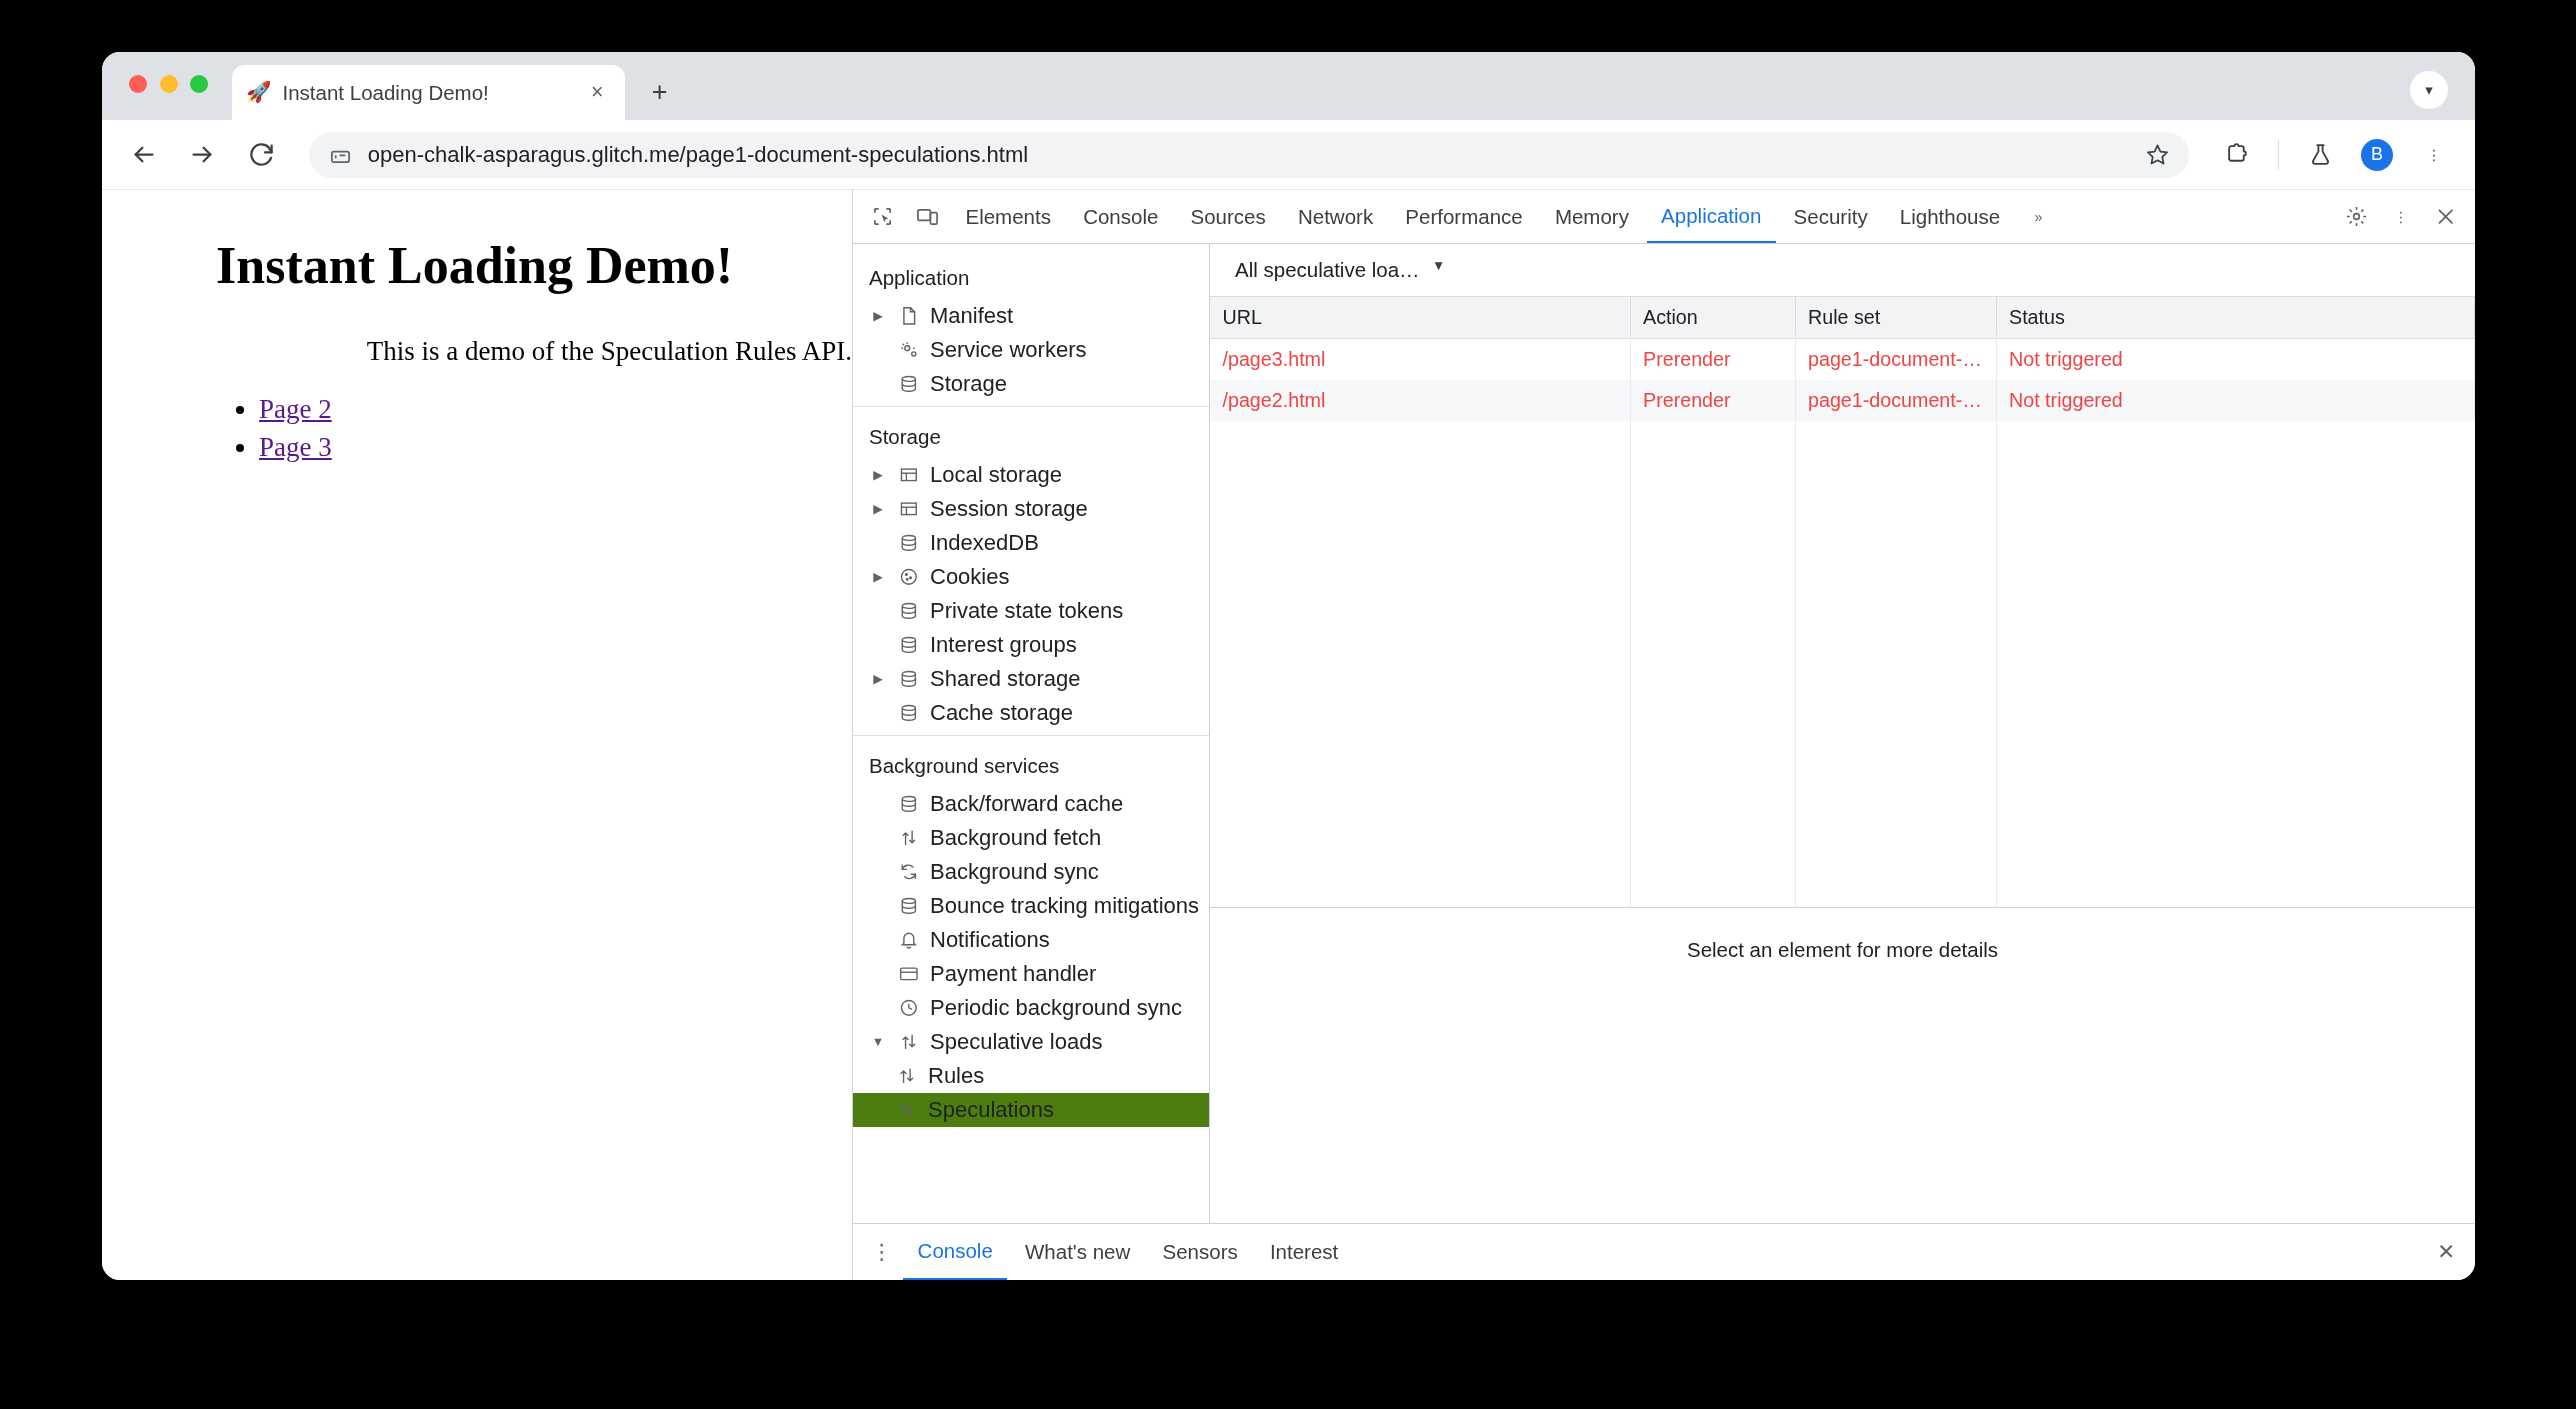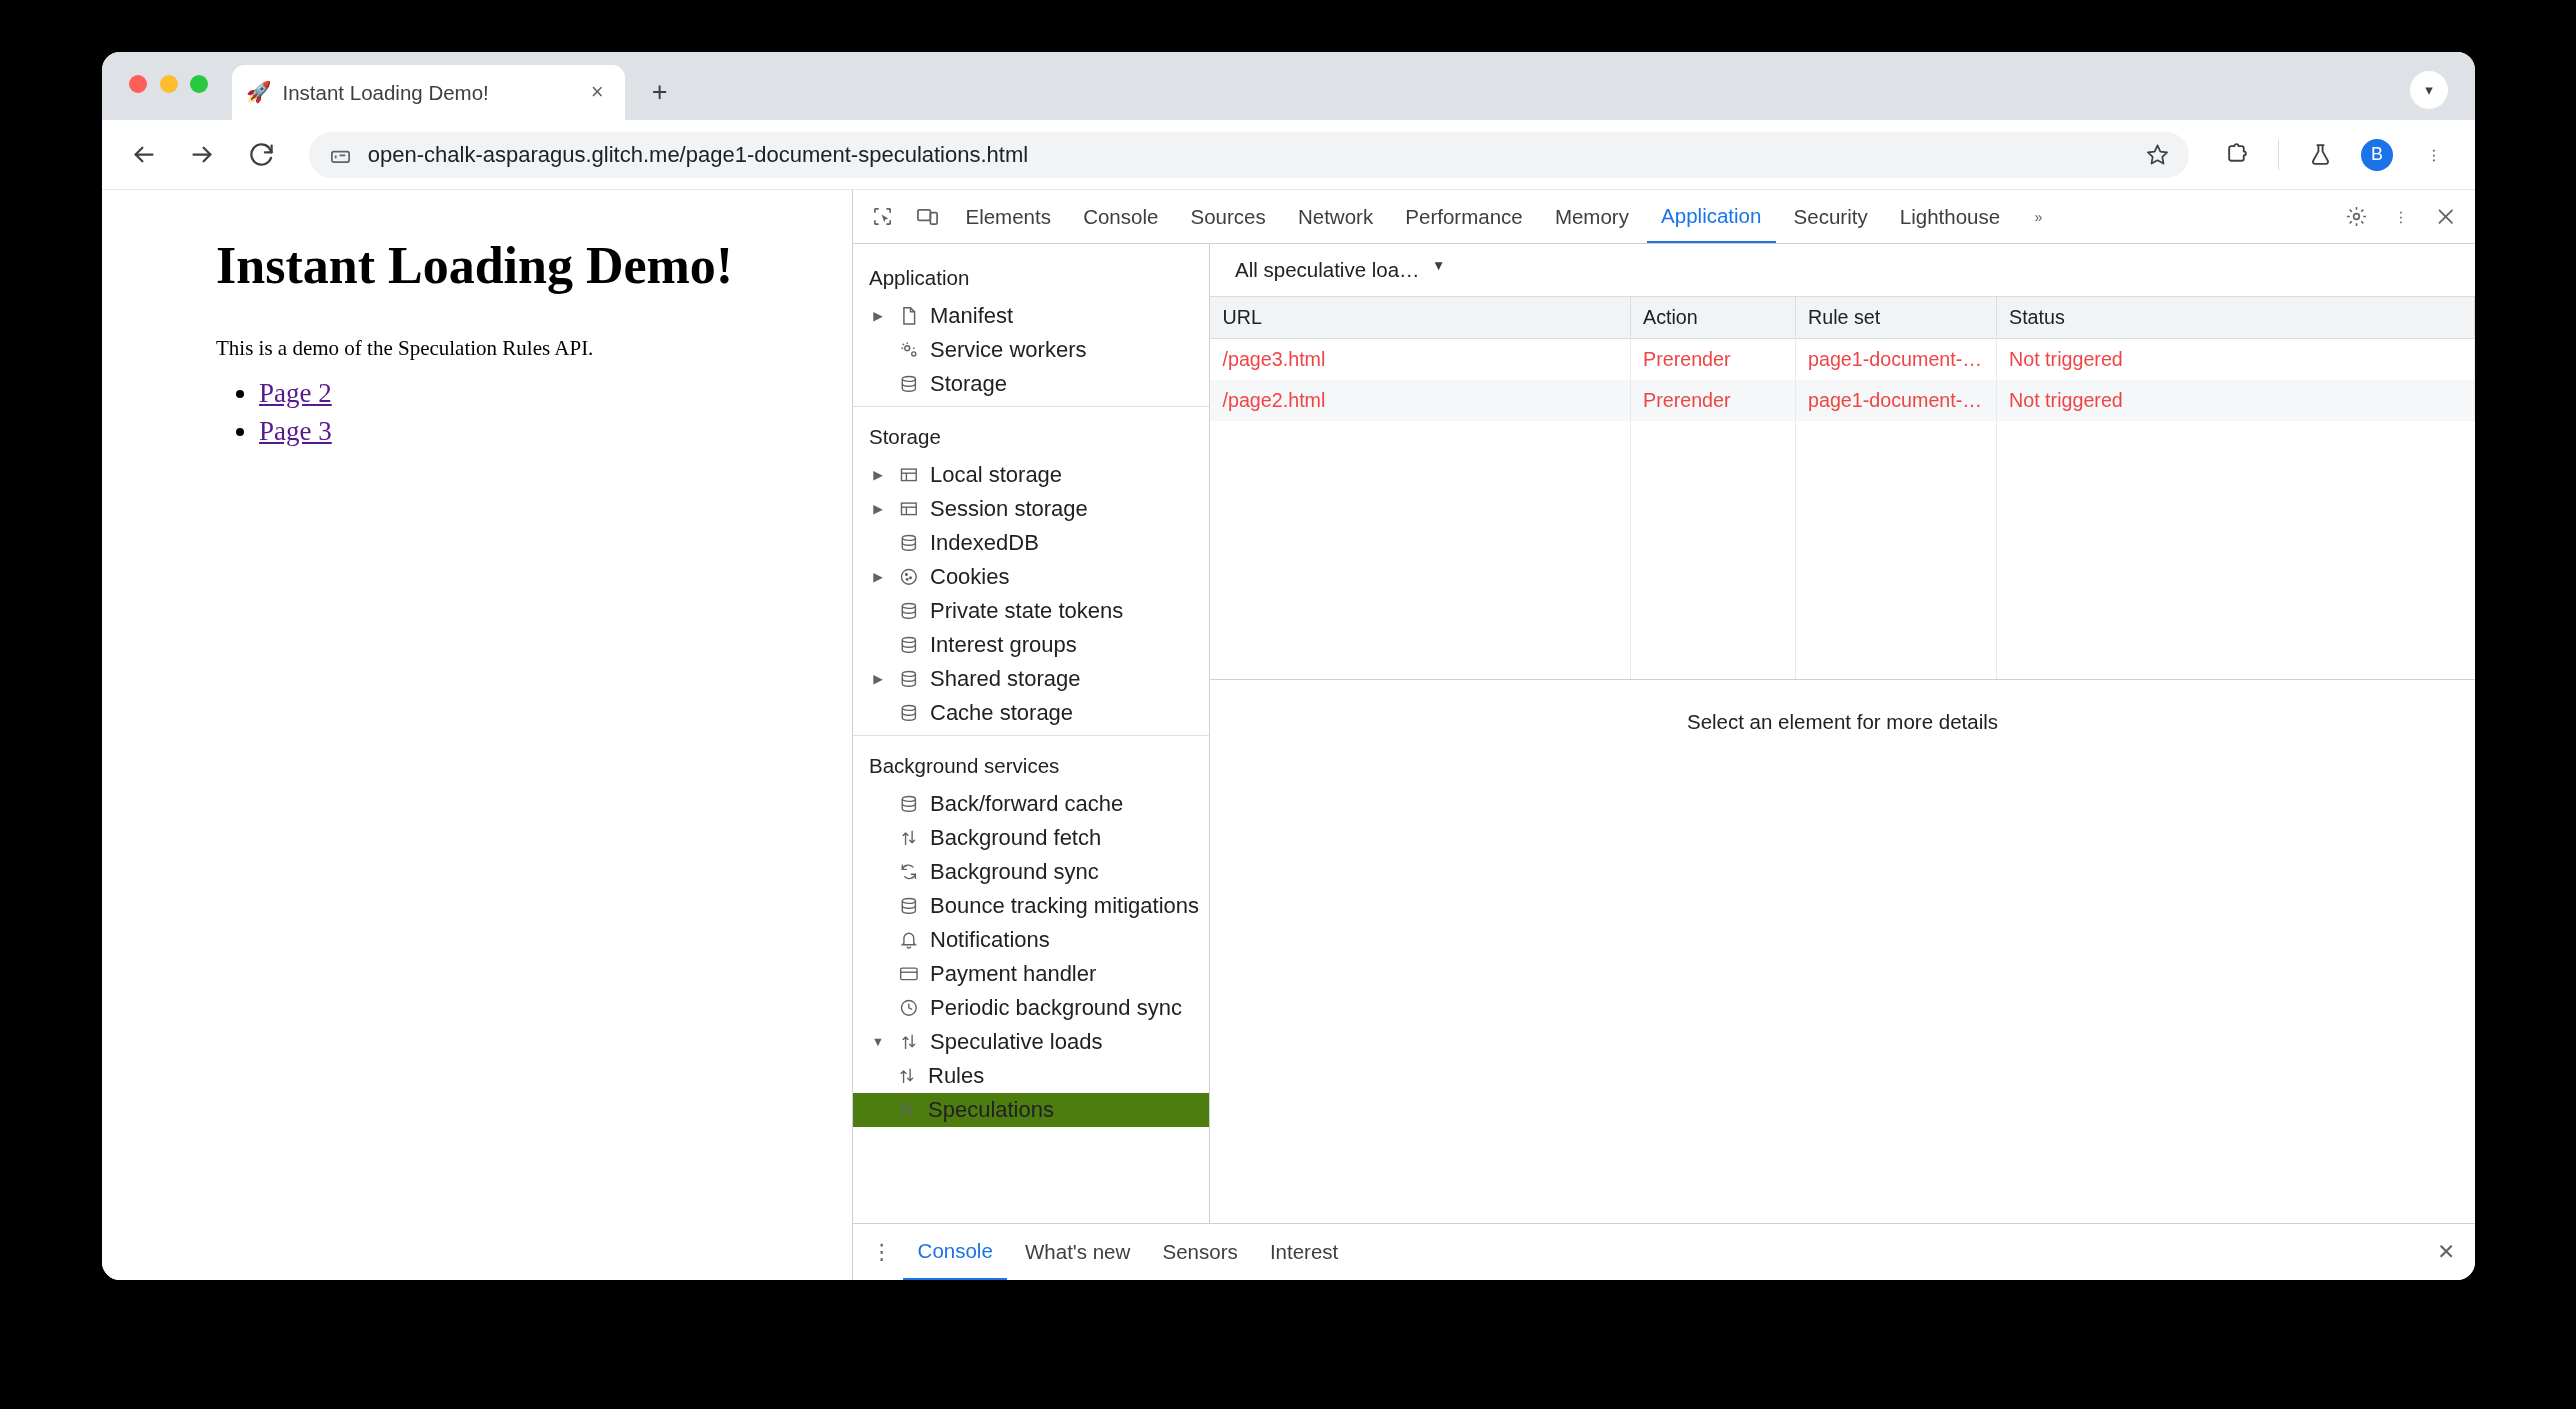--- a/index.html
+++ b/index.html
@@ -148,23 +148,24 @@
   }
   .page h1 {
     font-family: "Liberation Serif", serif;
     font-size: 52px;
     margin: 0 0 41px 0;
     color: #000;
     font-weight: bold;
   }
   .page p {
     font-family: "Liberation Serif", serif;
-    font-size: 21px;
-    margin: 0 0 17px 0;
+    font-size: 27px;
+    margin: 0 0 27px 0;
     color: #000;
+    text-align: right;
   }
   .page ul {
     margin: 0; padding-left: 43px;
     font-family: "Liberation Serif", serif;
     font-size: 27px;
   }
   .page li { margin-bottom: 7.1px; }
   .page a { color: #551a8b; text-decoration: underline; }
   
   .devtools {
@@ -281,21 +282,21 @@
     padding: 9px 12.5px;
     border-right: 0.9px solid #e8eaed;
     color: #ef4444;
     white-space: nowrap;
     overflow: hidden;
     text-overflow: ellipsis;
   }
   .spec-table tr.alt td { background: #f6f7f8; }
   .grid-wrap {
     flex: 0 0 auto;
-    height: 384px;
+    height: 612px;
     border-bottom: 0.9px solid #cdd0d4;
     position: relative;
     overflow: hidden;
   }
   .grid-cols {
     position: absolute;
     top: 0; bottom: 0; left: 0; right: 0;
     pointer-events: none;
   }
   .colline { position: absolute; top: 39px; bottom: 0; width: 0.9px; background: #e8eaed; }

